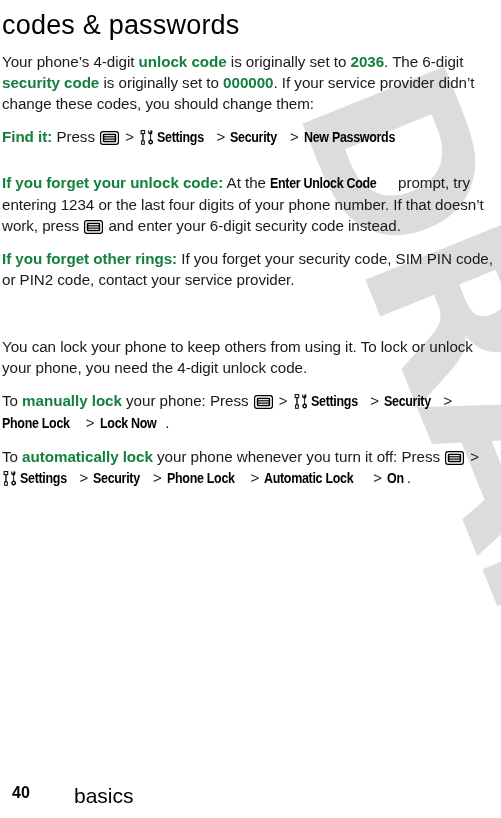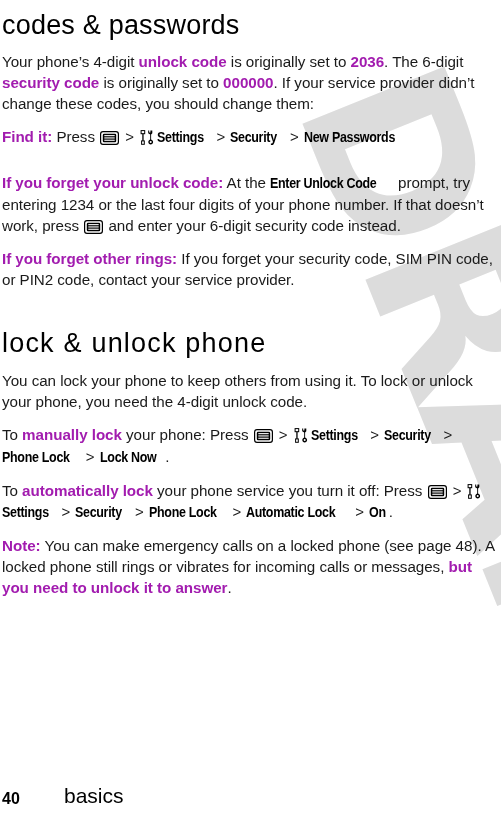--- a/index.html
+++ b/index.html
@@ -76,21 +76,21 @@
     line-height: 21px;
     letter-spacing: -0.05px;
     color: #1a1a1a;
   }
 
   .gap-title-body { height: 9px; }
   .gap-para { height: 12px; }
   .gap-section-top { height: 36px; }
   .gap-section-bottom { height: 10px; }
 
-  b, strong { font-weight: bold; color: #a21caf; }
+  b, strong { font-weight: bold; color: #15803d; }
 
   
   .menu-item {
     font-family: "Liberation Sans Narrow", "Liberation Sans", sans-serif;
     font-weight: bold;
     font-size: 14.5px;
     letter-spacing: -0.35px;
     transform: scaleX(0.86);
     display: inline-block;
     transform-origin: left center;
@@ -114,25 +114,25 @@
     display: inline-block;
     vertical-align: -3px;
     width: 15px;
     height: 15px;
     margin: 0 2px 0 1px;
   }
 
   
   #footer {
     position: absolute;
-    left: 2px;
+    left: 12px;
     bottom: 10px;
     z-index: 1;
     display: flex;
-    align-items: flex-end;
+    align-items: flex-start;
   }
   #footer .page-number {
     font-size: 16px;
     font-weight: bold;
     color: #000;
     width: 62px;
   }
   #footer .footer-label {
     font-size: 21px;
     font-weight: normal;
@@ -169,51 +169,49 @@
     <p class="body"><b>If you forget your unlock code:</b><span> At the </span><span class="menu-item">Enter Unlock Code</span><span> prompt, try entering 1234 or the last four digits of your phone number. If that doesn’t work, press </span><span class="key-icon"><svg viewBox="0 0 19 14" width="19" height="14" xmlns="http://www.w3.org/2000/svg">
           <rect x="0.6" y="0.6" width="17.8" height="12.8" rx="2.4" ry="2.4" fill="none" stroke="#000" stroke-width="1.2"></rect>
           <rect x="2.8" y="2.7" width="13.4" height="8.6" rx="1.2" ry="1.2" fill="#000"></rect>
           <rect x="4.3" y="4.1" width="10.4" height="1.1" fill="#fff"></rect>
           <rect x="4.3" y="6.4" width="10.4" height="1.1" fill="#fff"></rect>
           <rect x="4.3" y="8.7" width="10.4" height="1.1" fill="#fff"></rect>
         </svg></span><span> and enter your 6-digit security code instead.</span></p>
     <div class="gap-para"></div>
     <p class="body"><b>If you forget other rings:</b><span> If you forget your security code, SIM PIN code, or PIN2 code, contact your service provider.</span></p>
     <div class="gap-section-top"></div>
-    <h1 class="section-title spaced">lock &amp; unlock phone</h1>
     <div class="gap-section-bottom"></div>
     <p class="body"><span>You can lock your phone to keep others from using it. To lock or unlock your phone, you need the 4-digit unlock code.</span></p>
     <div class="gap-para"></div>
     <p class="body"><span>To </span><b>manually lock</b><span> your phone: Press </span><span class="key-icon"><svg viewBox="0 0 19 14" width="19" height="14" xmlns="http://www.w3.org/2000/svg">
           <rect x="0.6" y="0.6" width="17.8" height="12.8" rx="2.4" ry="2.4" fill="none" stroke="#000" stroke-width="1.2"></rect>
           <rect x="2.8" y="2.7" width="13.4" height="8.6" rx="1.2" ry="1.2" fill="#000"></rect>
           <rect x="4.3" y="4.1" width="10.4" height="1.1" fill="#fff"></rect>
           <rect x="4.3" y="6.4" width="10.4" height="1.1" fill="#fff"></rect>
           <rect x="4.3" y="8.7" width="10.4" height="1.1" fill="#fff"></rect>
         </svg></span><span class="sep"> &gt; </span><span class="tools-icon"><svg viewBox="0 0 15 15" width="15" height="15" xmlns="http://www.w3.org/2000/svg">
           <rect x="1.1" y="0.6" width="3.6" height="3.1" fill="none" stroke="#000" stroke-width="1"></rect>
           <rect x="2.3" y="3.7" width="1.3" height="7.2" fill="#000"></rect>
           <rect x="1.6" y="10.9" width="2.7" height="3.4" fill="none" stroke="#000" stroke-width="1"></rect>
           <path d="M9.2 0.4 L9.2 2.4 L10.4 2.4 L10.4 0.4 L12.3 0.4 L12.3 3.3 L11.1 4.4 L11.1 9.6 C12.3 10.0 13.1 11.0 13.1 12.1 C13.1 13.4 12.0 14.5 10.7 14.5 C9.4 14.5 8.3 13.4 8.3 12.1 C8.3 11.0 9.1 10.0 10.2 9.6 L10.2 4.4 L8.2 3.3 L8.2 0.4 Z" fill="#000"></path>
           <circle cx="10.7" cy="12.1" r="1.0" fill="#fff"></circle>
         </svg></span><span class="menu-item">Settings</span><span class="sep"> &gt; </span><span class="menu-item">Security</span><span class="sep"> &gt; </span><span class="menu-item">Phone Lock</span><span class="sep"> &gt; </span><span class="menu-item">Lock Now</span><span>.</span></p>
     <div class="gap-para"></div>
-    <p class="body"><span>To </span><b>automatically lock</b><span> your phone service you turn it off: Press </span><span class="key-icon"><svg viewBox="0 0 19 14" width="19" height="14" xmlns="http://www.w3.org/2000/svg">
+    <p class="body"><span>To </span><b>automatically lock</b><span> your phone whenever you turn it off: Press </span><span class="key-icon"><svg viewBox="0 0 19 14" width="19" height="14" xmlns="http://www.w3.org/2000/svg">
           <rect x="0.6" y="0.6" width="17.8" height="12.8" rx="2.4" ry="2.4" fill="none" stroke="#000" stroke-width="1.2"></rect>
           <rect x="2.8" y="2.7" width="13.4" height="8.6" rx="1.2" ry="1.2" fill="#000"></rect>
           <rect x="4.3" y="4.1" width="10.4" height="1.1" fill="#fff"></rect>
           <rect x="4.3" y="6.4" width="10.4" height="1.1" fill="#fff"></rect>
           <rect x="4.3" y="8.7" width="10.4" height="1.1" fill="#fff"></rect>
         </svg></span><span class="sep"> &gt; </span><span class="tools-icon"><svg viewBox="0 0 15 15" width="15" height="15" xmlns="http://www.w3.org/2000/svg">
           <rect x="1.1" y="0.6" width="3.6" height="3.1" fill="none" stroke="#000" stroke-width="1"></rect>
           <rect x="2.3" y="3.7" width="1.3" height="7.2" fill="#000"></rect>
           <rect x="1.6" y="10.9" width="2.7" height="3.4" fill="none" stroke="#000" stroke-width="1"></rect>
           <path d="M9.2 0.4 L9.2 2.4 L10.4 2.4 L10.4 0.4 L12.3 0.4 L12.3 3.3 L11.1 4.4 L11.1 9.6 C12.3 10.0 13.1 11.0 13.1 12.1 C13.1 13.4 12.0 14.5 10.7 14.5 C9.4 14.5 8.3 13.4 8.3 12.1 C8.3 11.0 9.1 10.0 10.2 9.6 L10.2 4.4 L8.2 3.3 L8.2 0.4 Z" fill="#000"></path>
           <circle cx="10.7" cy="12.1" r="1.0" fill="#fff"></circle>
         </svg></span><span class="menu-item">Settings</span><span class="sep"> &gt; </span><span class="menu-item">Security</span><span class="sep"> &gt; </span><span class="menu-item">Phone Lock</span><span class="sep"> &gt; </span><span class="menu-item">Automatic Lock</span><span class="sep"> &gt; </span><span class="menu-item">On</span><span>.</span></p>
     <div class="gap-para"></div>
-    <p class="body"><b>Note:</b><span> You can make emergency calls on a locked phone (see page 48). A locked phone still rings or vibrates for incoming calls or messages, </span><b>but you need to unlock it to answer</b><span>.</span></p>
   </div>
 
 <div id="footer">
   <span class="page-number">40</span>
   <span class="footer-label">basics</span>
 </div>
 
 </body></html>

